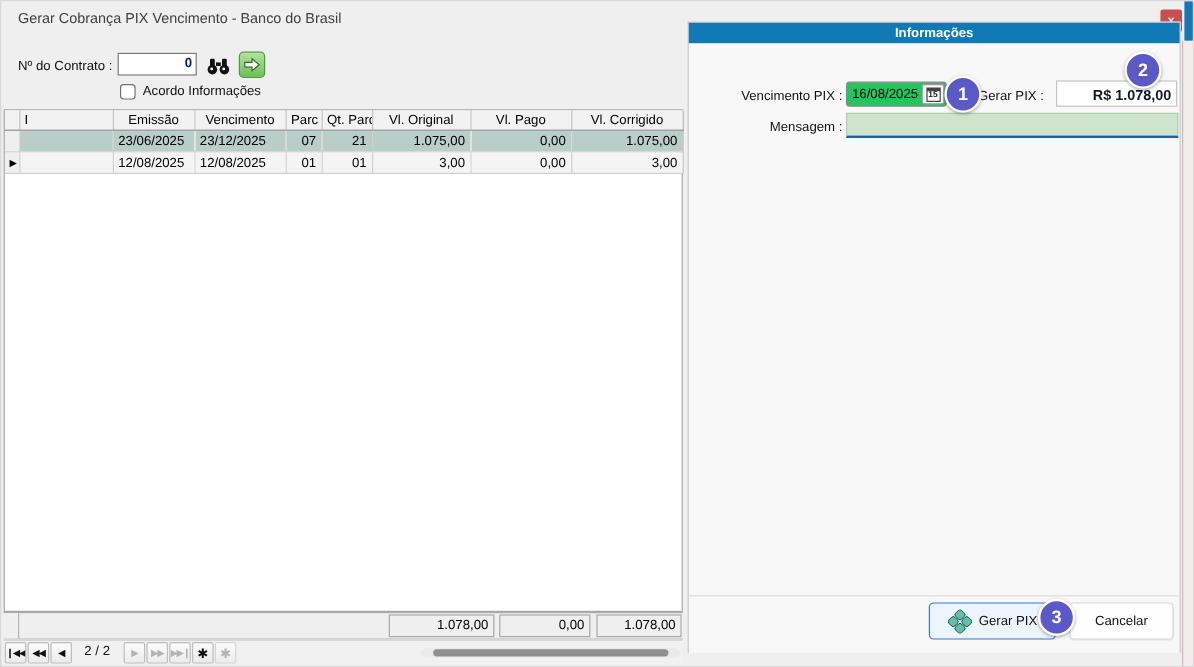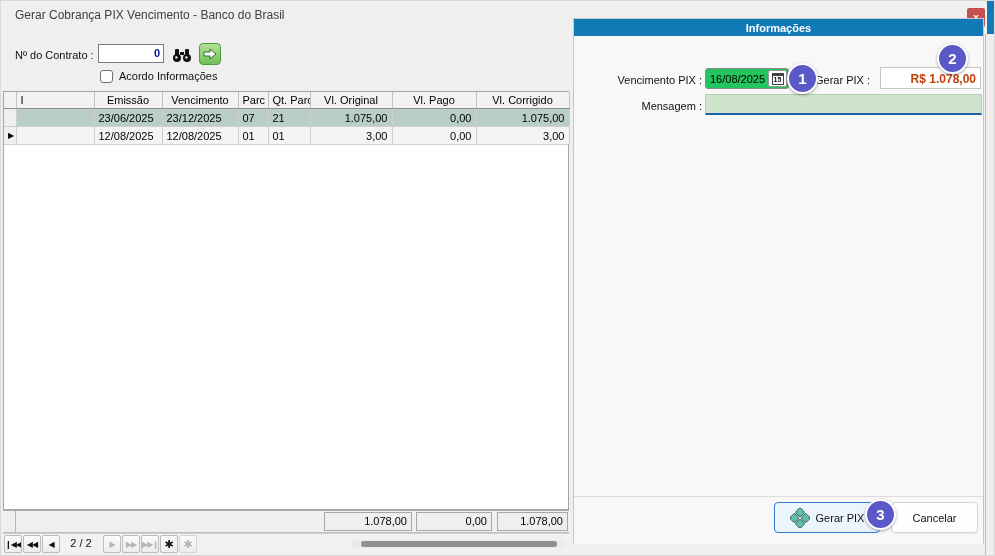--- a/index.html
+++ b/index.html
@@ -27,21 +27,21 @@
 
   
   .grid{left:2px;top:90px;width:566px;height:419px;background:#fff;border:1px solid #a5a5a5;box-sizing:border-box;}
   table.dbgrid{border-collapse:collapse;width:100%;table-layout:fixed;font-size:11px;color:#000;}
   table.dbgrid th{background:#f2f2f2;font-weight:normal;border-right:1px solid #c2c2c2;border-bottom:1px solid #8e8e8e;height:16px;padding:0 4px;overflow:hidden;white-space:nowrap;}
   table.dbgrid td{border-right:1px solid #cfcfcf;border-bottom:1px solid #cfcfcf;height:17px;padding:0 4px;overflow:hidden;white-space:nowrap;}
   td.ind, th.ind{background:#efefef;border-right:1px solid #9a9a9a;padding:0;text-align:center;font-size:8px;}
   tr.sel td{background:#b9cdc9;}
   tr.alt td{background:#f4f4f4;}
   tr.sel td.ind, tr.alt td.ind{background:#efefef;}
-  .t-left{text-align:left;} .t-center{text-align:left;margin-top:18px;} .t-right{text-align:left;padding-right:8px !important;}
+  .t-left{text-align:left;} .t-center{text-align:right;margin-top:18px;} .t-right{text-align:left;padding-right:8px !important;}
   .t-rightv{text-align:right;padding-right:4px !important;}
 
   
   .summary-bar{left:2px;top:509px;width:566px;height:23px;background:#f0efef;border-top:1px solid #adadad;border-bottom:1px solid #bdbdbd;box-sizing:border-box;}
   .sum-stub{position:absolute;left:0;top:0;width:12px;height:21px;border-right:1px solid #b5b5b5;background:#efefef;}
   .sum-cell{position:absolute;top:1px;height:19px;background:#efefef;border:1px solid #a8a8a8;box-sizing:border-box;
             font-size:11px;text-align:right;padding:2px 4px 0 0;}
   .sum-1{left:321px;width:88px;} .sum-2{left:413px;width:76px;} .sum-3{left:494px;width:71px;}
 
   
@@ -64,21 +64,21 @@
   .venc-label{left:4px;top:55px;width:124px;}
   .date-ctl{position:absolute;left:131px;top:49px;width:84px;height:21px;background:#22c55e;border:1px solid #8a8a8a;border-radius:3px;
             box-sizing:border-box;display:flex;align-items:center;}
   .date-text{flex:1;font-size:11px;color:#000;padding-left:4px;}
   .cal-btn{width:19px;height:17px;margin-right:1px;border:1px solid #9a9a9a;border-radius:2px;background:#fdfdfd;
            display:flex;align-items:center;justify-content:center;box-sizing:border-box;}
   .cal-ico{width:12px;height:12px;border:1px solid #444;border-top:3px solid #444;box-sizing:border-box;
            font-size:7px;line-height:8px;text-align:center;color:#111;font-weight:bold;}
   .valor-label{left:218px;top:55px;width:78px;}
   .valor-field{position:absolute;left:306px;top:48px;width:101px;height:22px;background:#fff;border:1px solid #c4c4c4;box-sizing:border-box;
-               font-size:12px;font-weight:bold;color:#c2410c;text-align:right;padding:4px 4px 0 0;}
+               font-size:12px;font-weight:bold;color:#0f172a;text-align:right;padding:4px 4px 0 0;}
   .msg-label{left:4px;top:81px;width:124px;}
   .msg-field{position:absolute;left:131px;top:75px;width:277px;height:21px;background:#cfe4cd;border:1px solid #b6ccb2;
              border-bottom:2px solid #1d5fa8;box-sizing:border-box;font-size:11px;padding:3px 4px 0 4px;color:#111;}
   .panel-divider{position:absolute;left:0;top:477px;width:100%;border-top:1px solid #dcdcdc;}
   .btn{position:absolute;top:483px;height:31px;border-radius:4px;box-sizing:border-box;display:flex;align-items:center;justify-content:center;
        font-size:11px;color:#111;gap:6px;}
   .btn-gerar{left:200px;width:106px;background:#ecf4fd;border:1px solid #2f7bd0;}
   .btn-cancel{left:317px;width:87px;background:#fefefe;border:1px solid #d6d6d6;box-shadow:0 1px 1px rgba(0,0,0,0.06);}
 
   .badge{position:absolute;width:27px;height:27px;border-radius:50%;background:#5b58c7;border:2px solid #fff;

